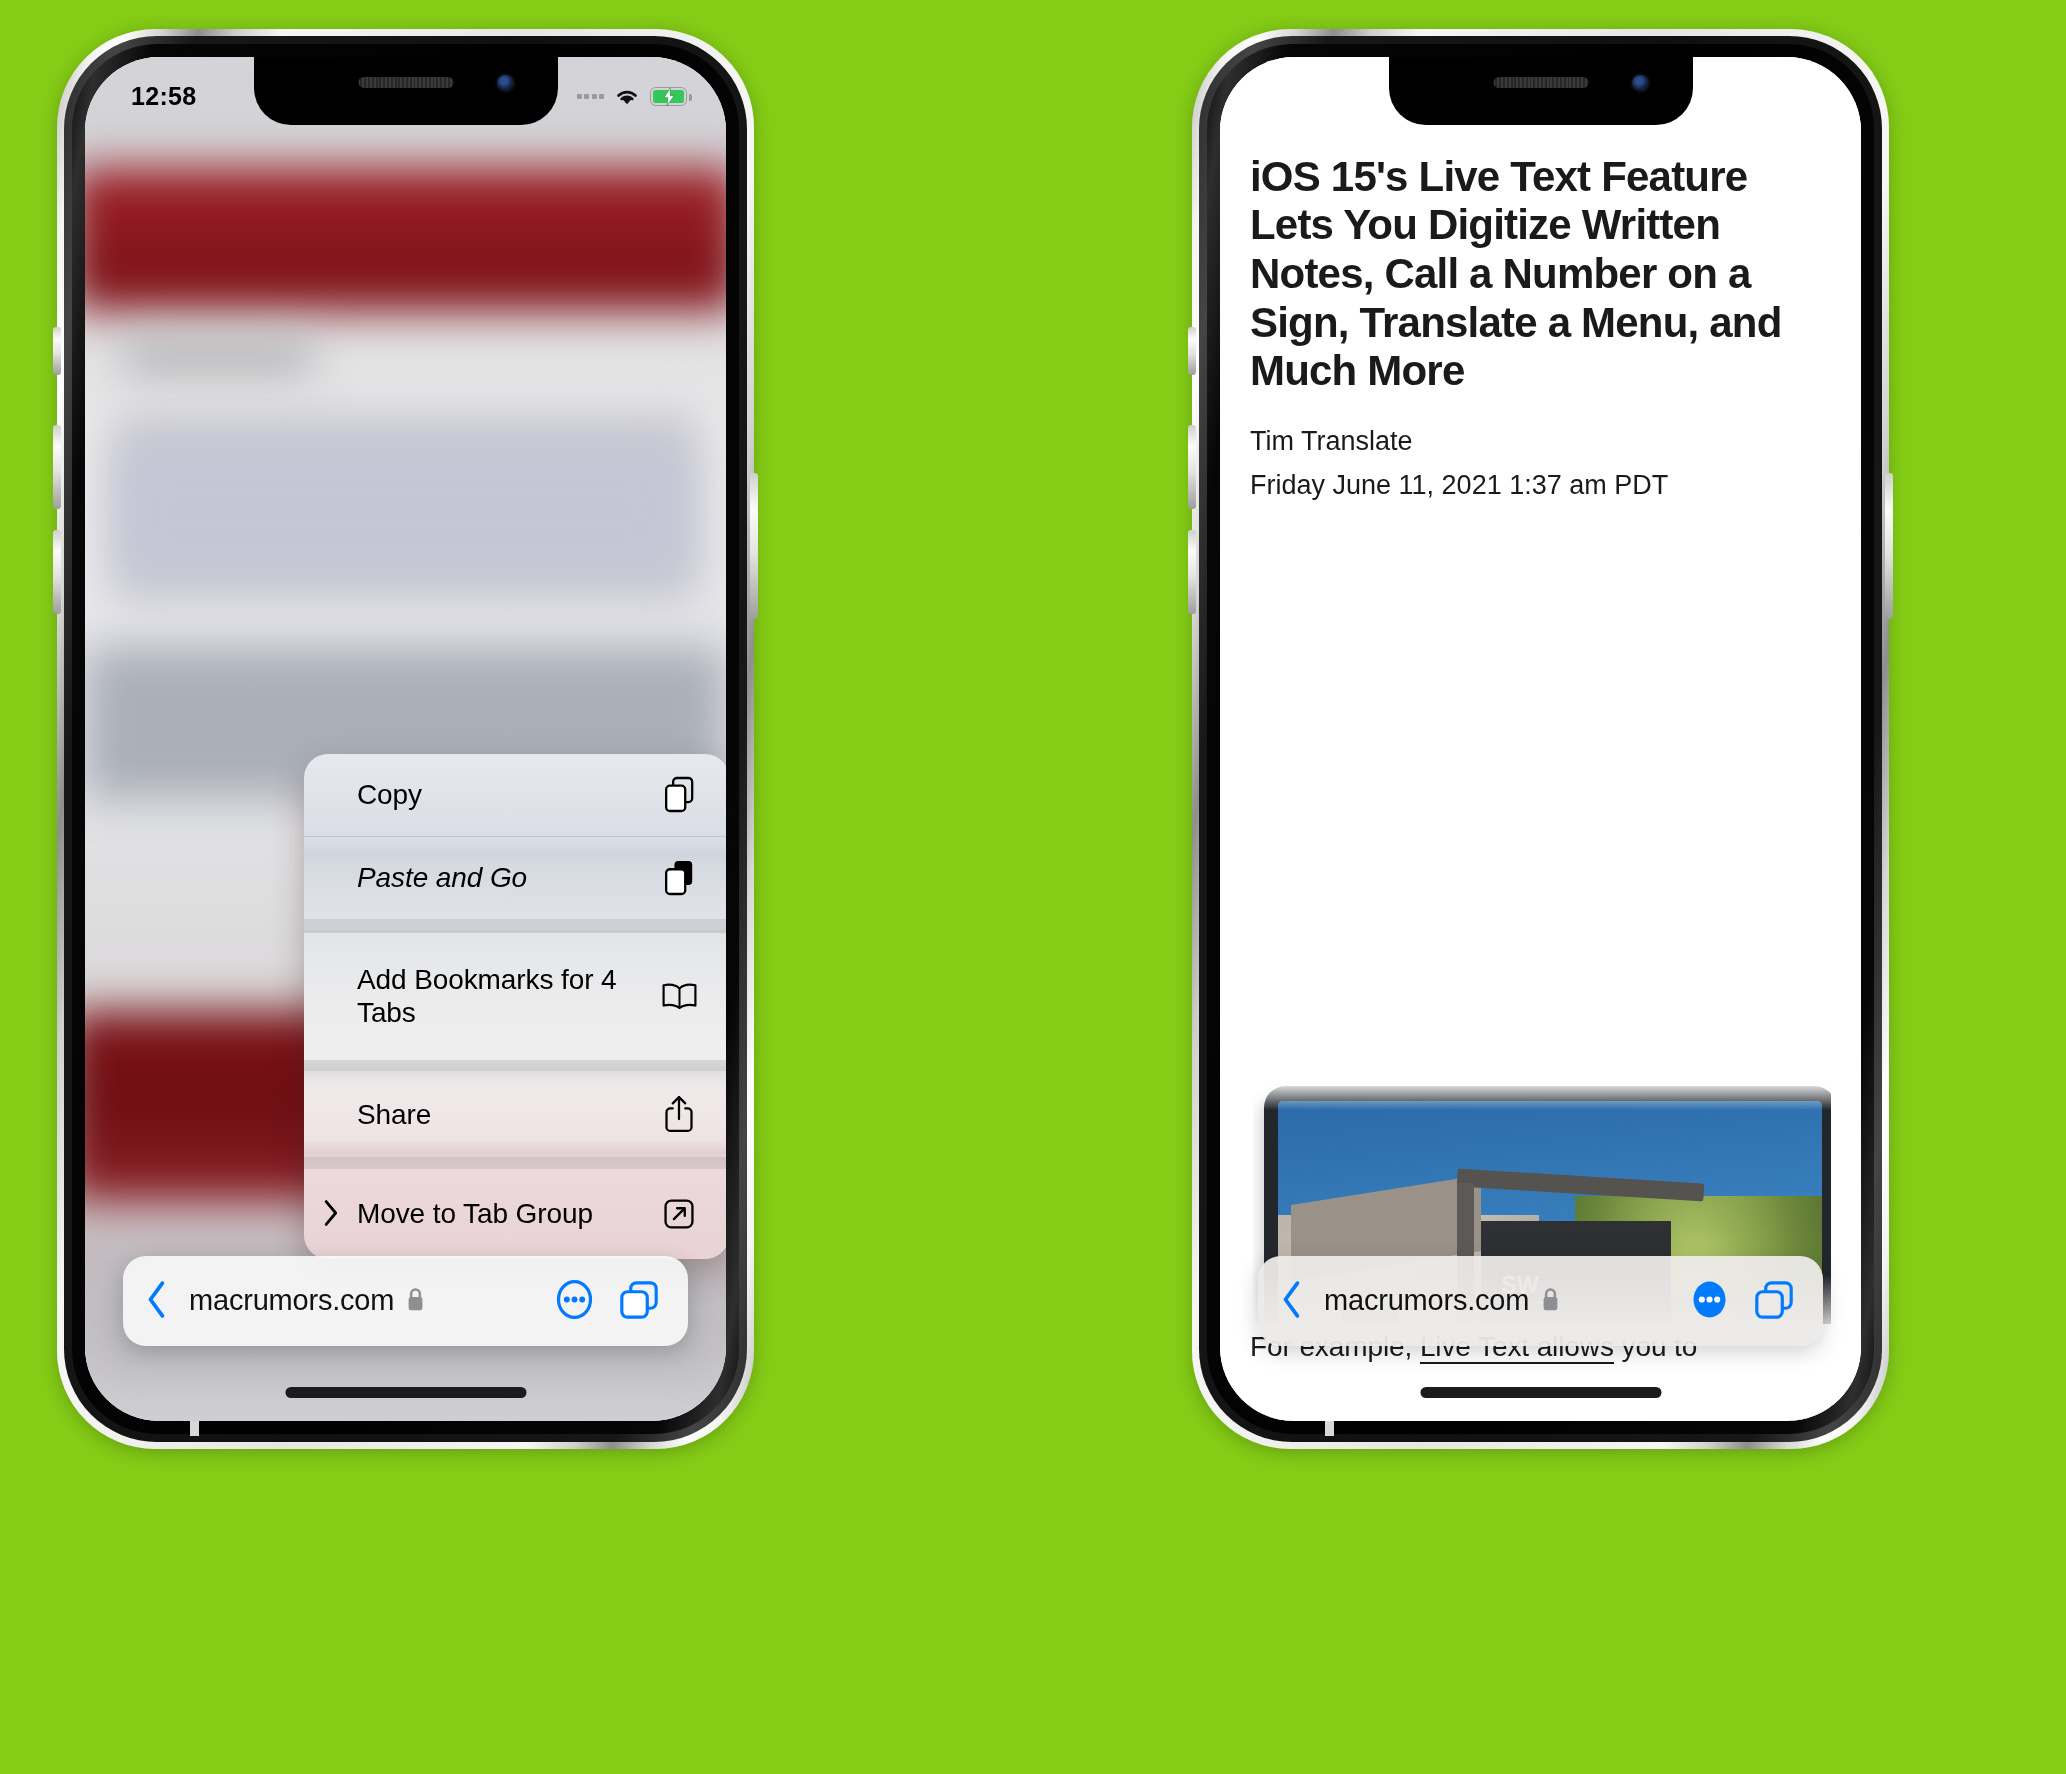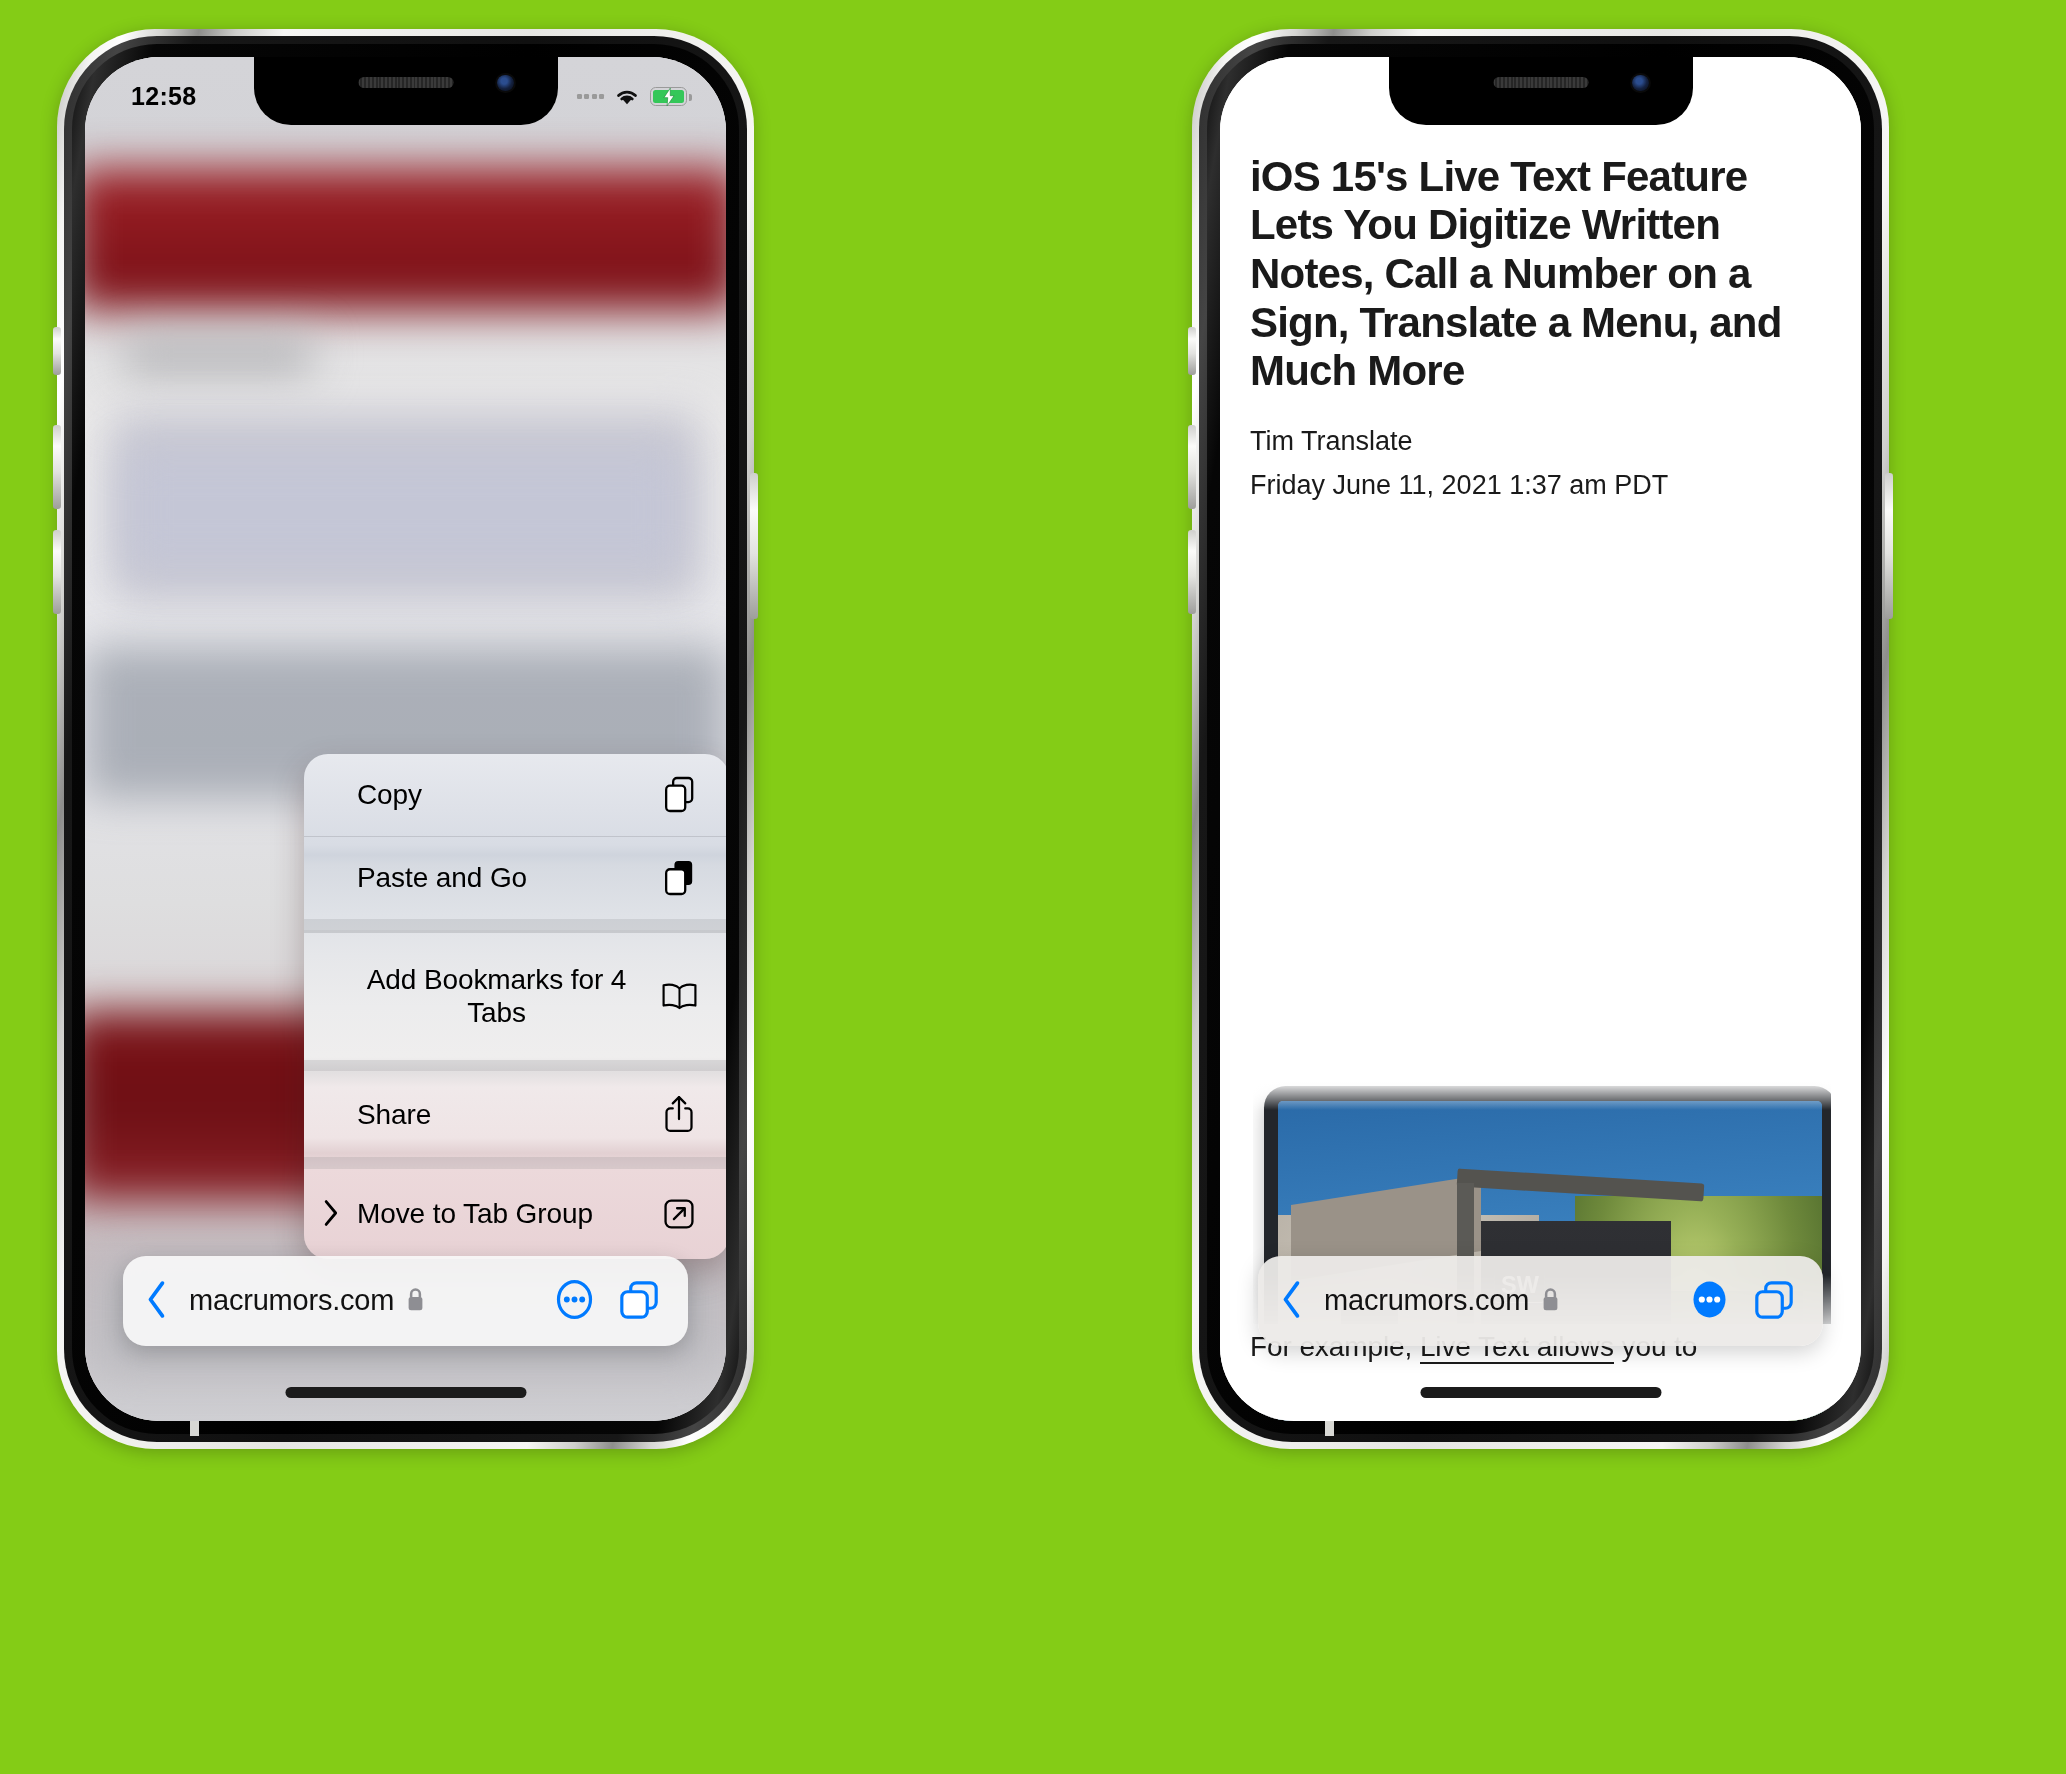--- a/index.html
+++ b/index.html
@@ -223,37 +223,37 @@
           <span class="lbl">Copy</span>
           <span class="ico">
             <svg width="33" height="37" viewBox="0 0 52 58">
               <rect x="16" y="3" width="30" height="38" rx="6" fill="none" stroke="#000" stroke-width="3.6"></rect>
               <rect x="5" y="15" width="30" height="40" rx="6" fill="#fff" stroke="#000" stroke-width="3.6"></rect>
             </svg>
           </span>
         </div>
         <div class="ctxsep"></div>
 
-        <div class="ctxrow" style="height:82px;">
+        <div class="ctxrow" style="height:82px;font-style:italic;">
           <span class="lbl">Paste and Go</span>
           <span class="ico">
             <svg width="33" height="37" viewBox="0 0 52 58">
               <path d="M18 3 h22 a6 6 0 0 1 6 6 v26 a6 6 0 0 1 -6 6 h-4 V22 a6 6 0 0 0 -6 -6 h-12 V9 a6 6 0 0 1 6 -6 Z" fill="#000"></path>
               <rect x="5" y="16" width="30" height="39" rx="6" fill="#fff" stroke="#000" stroke-width="3.6"></rect>
             </svg>
           </span>
         </div>
         <div class="ctxgap"></div>
 
         <div class="ctxsep"></div>
 
         <div class="ctxsep"></div>
 
         <div class="ctxrow" style="height:127px;">
-          <span class="lbl" style="max-width:279px;text-align:center;">Add Bookmarks for 4 Tabs</span>
+          <span class="lbl" style="max-width:279px;">Add Bookmarks for 4 Tabs</span>
           <span class="ico">
             <svg width="37" height="28" viewBox="0 0 58 44">
               <path d="M29 10 C24 4 13 3 4 5 V37 C13 35 24 36 29 41 C34 36 45 35 54 37 V5 C45 3 34 4 29 10 Z" fill="none" stroke="#000" stroke-width="3.4" stroke-linejoin="round"></path>
               <path d="M29 10 V41" stroke="#000" stroke-width="3.2"></path>
             </svg>
           </span>
         </div>
         <div class="ctxgap"></div>
 
         <div class="ctxrow" style="height:86px;">

